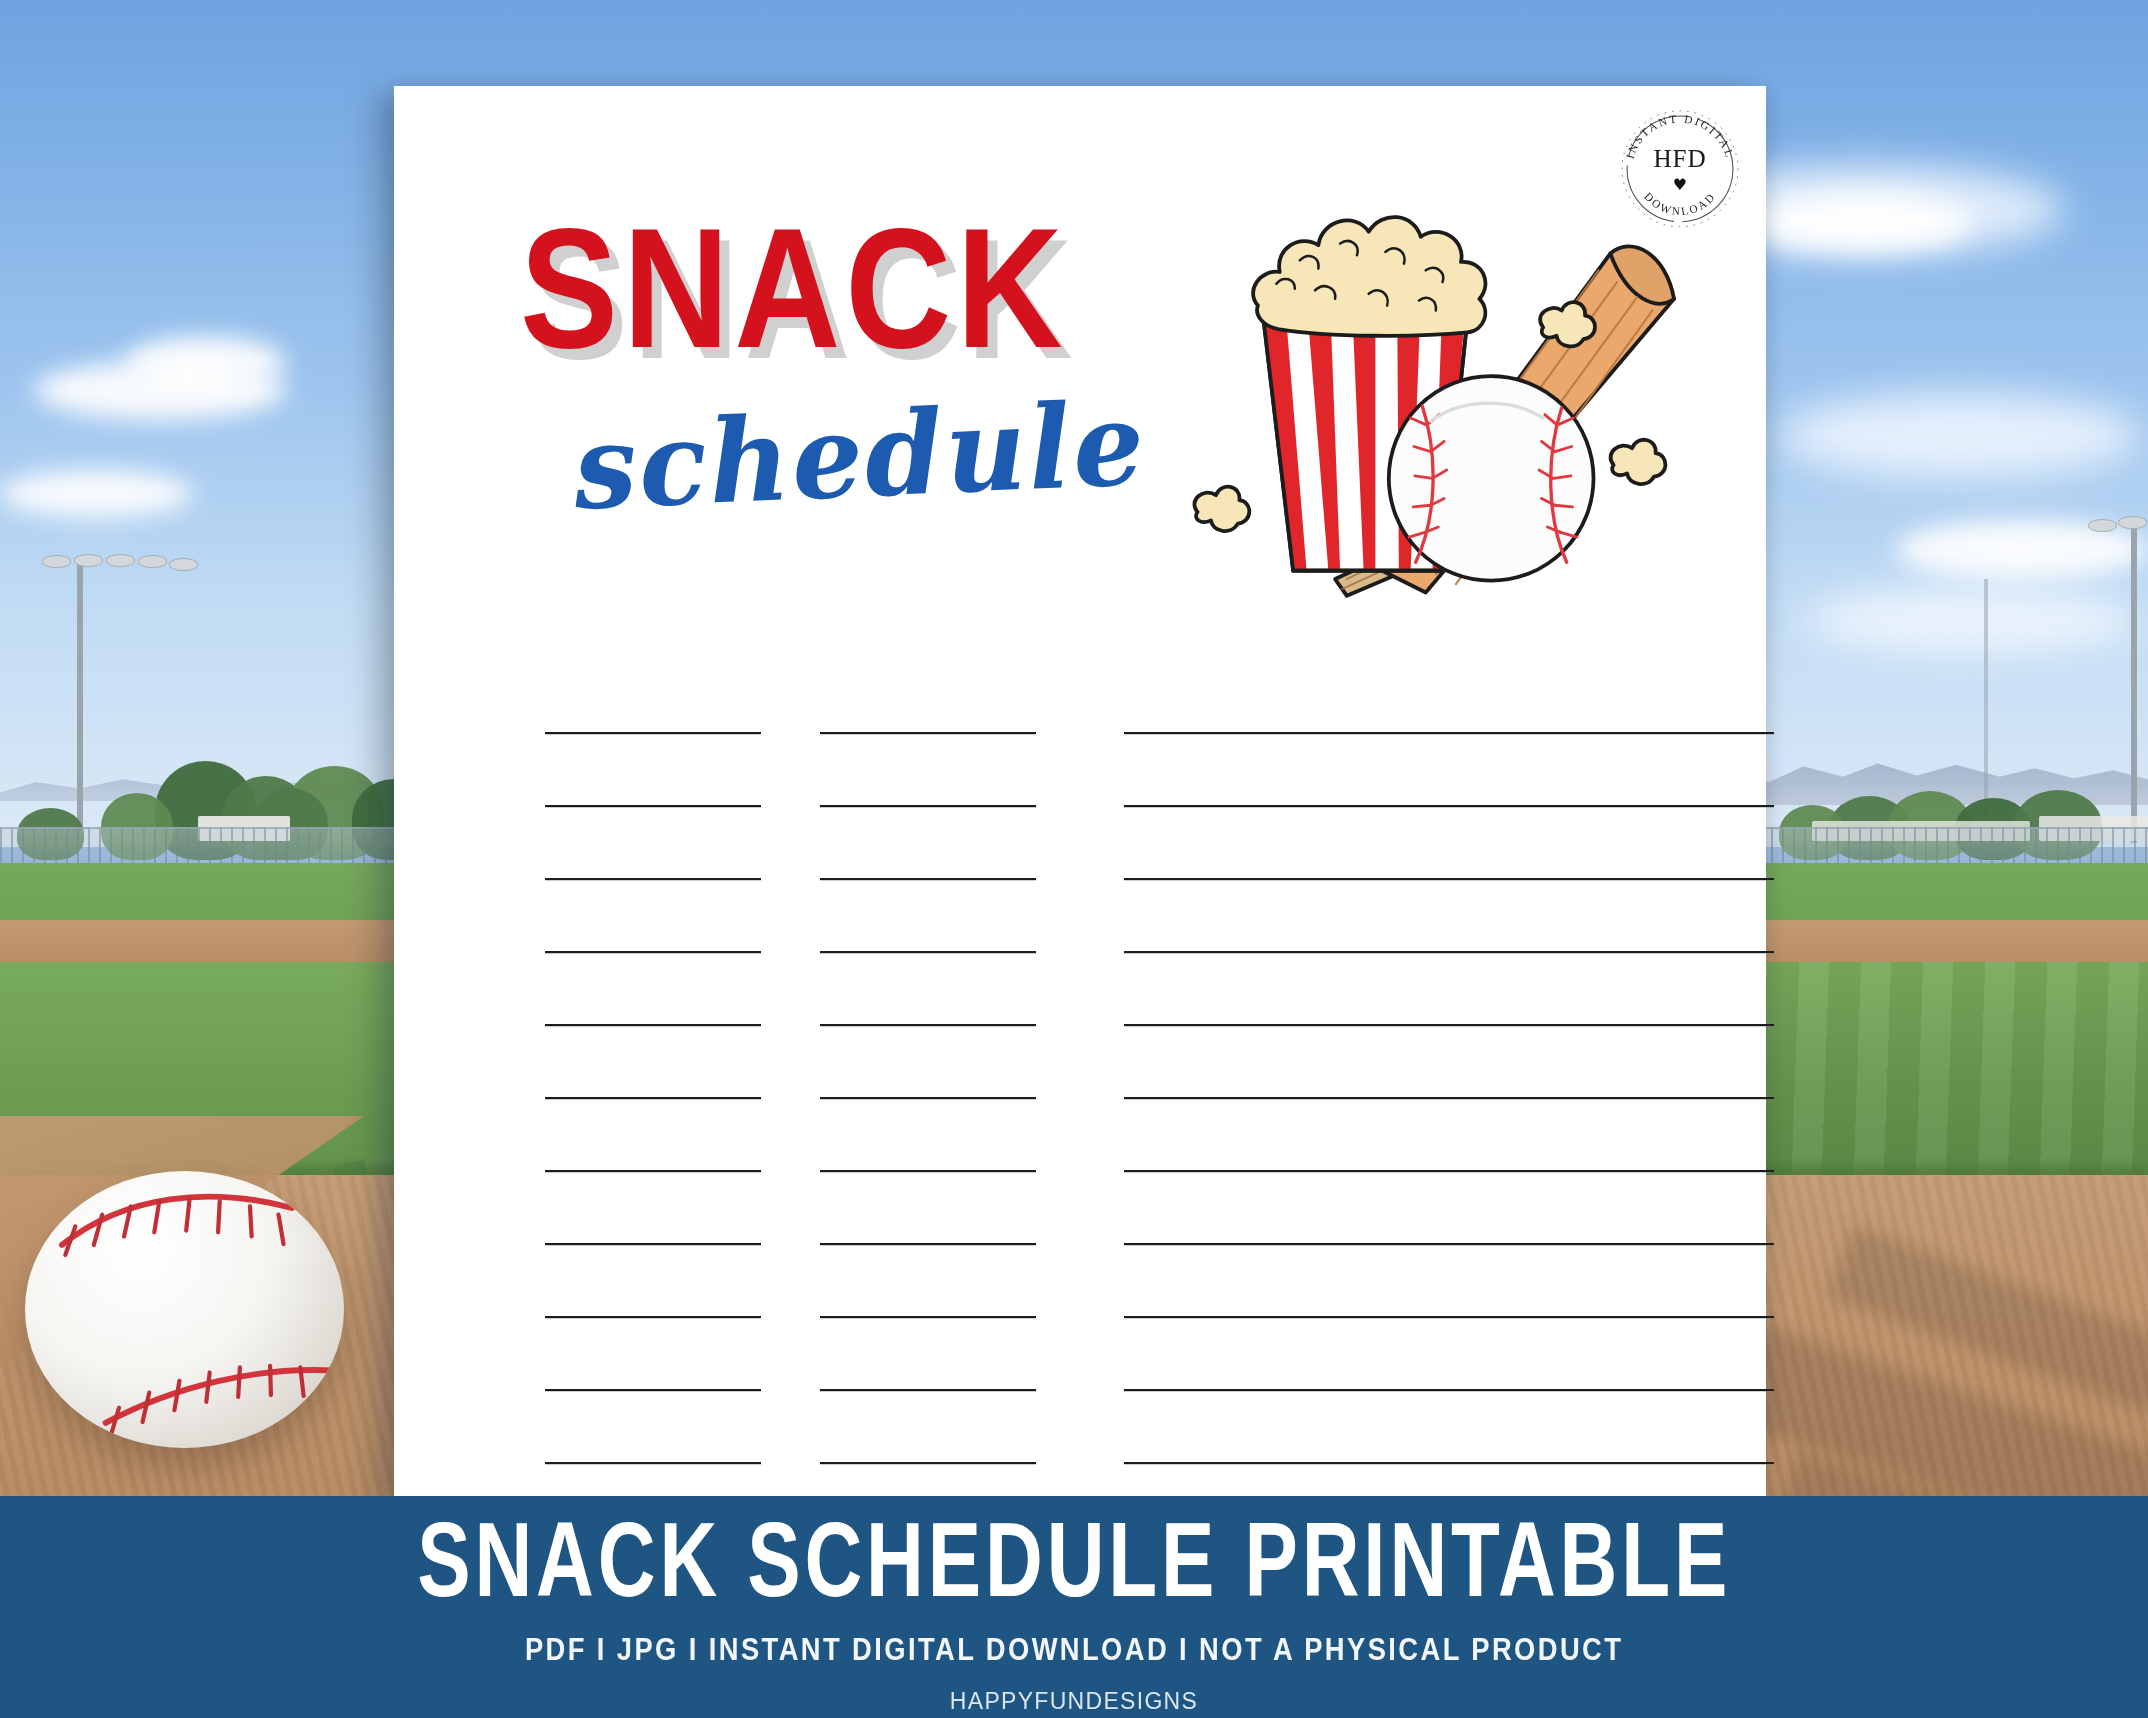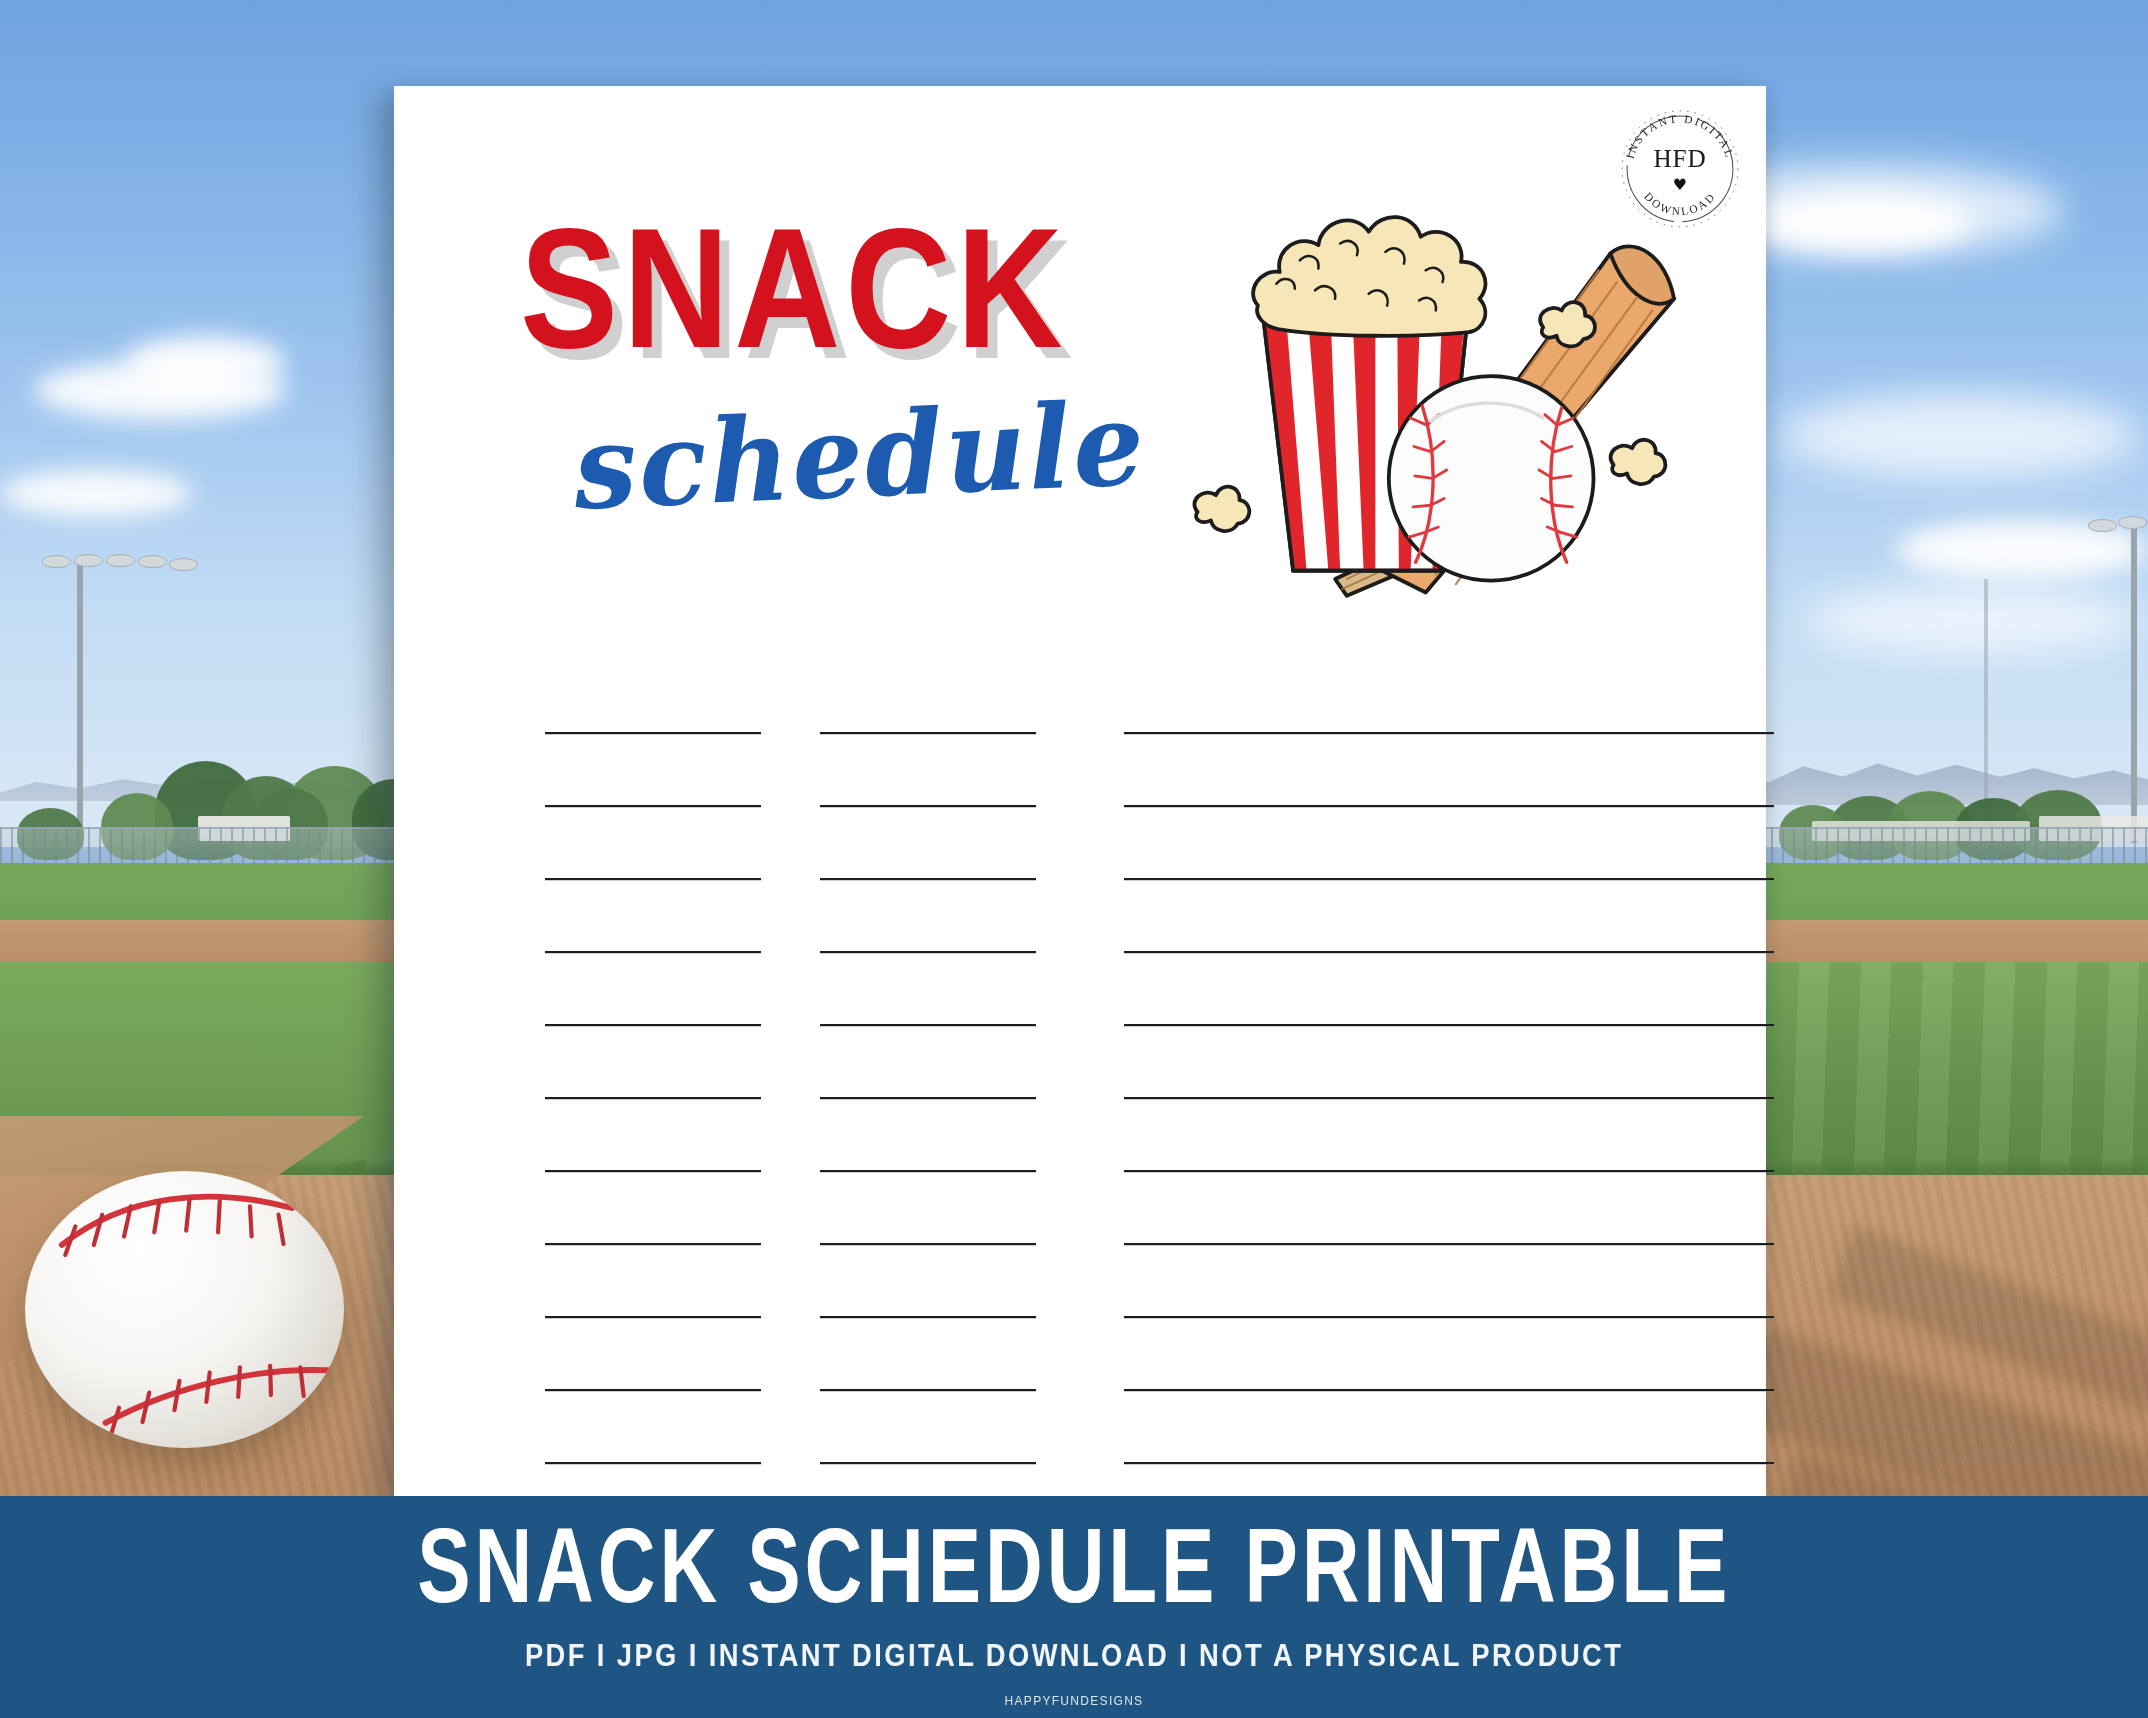--- a/index.html
+++ b/index.html
@@ -193,42 +193,42 @@
   }
   .ln-date { left:151px;  width:216px; }
   .ln-time { left:426px;  width:216px; }
   .ln-pp   { left:730px;  width:650px; }
 
   
   .banner {
     position:absolute; left:0; bottom:0; width:2148px; height:222px;
     background:#1f5583;
     display:flex; flex-direction:column; align-items:center; justify-content:flex-start;
-    padding-top:16px;
+    padding-top:10px;
   }
   .banner-title {
     font-family:"Liberation Sans", sans-serif;
     font-weight:bold; font-size:87px; line-height:1;
     color:#ffffff; letter-spacing:4.2px;
     transform:scaleX(.92) scaleY(1.22);
     transform-origin:center top;
     white-space:nowrap;
   }
   .banner-sub {
     margin-top:40px;
     font-family:"Liberation Sans", sans-serif;
     font-weight:bold; font-size:28.5px;
     color:#f2f6fa; letter-spacing:2.5px;
     transform:scaleX(.96) scaleY(1.08);
     white-space:nowrap;
   }
   .banner-brand {
     margin-top:22px;
     font-family:"Liberation Sans", sans-serif;
-    font-weight:normal; font-size:12px;
+    font-weight:normal; font-size:23px;
     color:#dbe6f0; letter-spacing:1.3px;
     white-space:nowrap;
   }
 </style>
 </head>
 <body>
 
 <div id="stage">
 
   <div class="bg">

